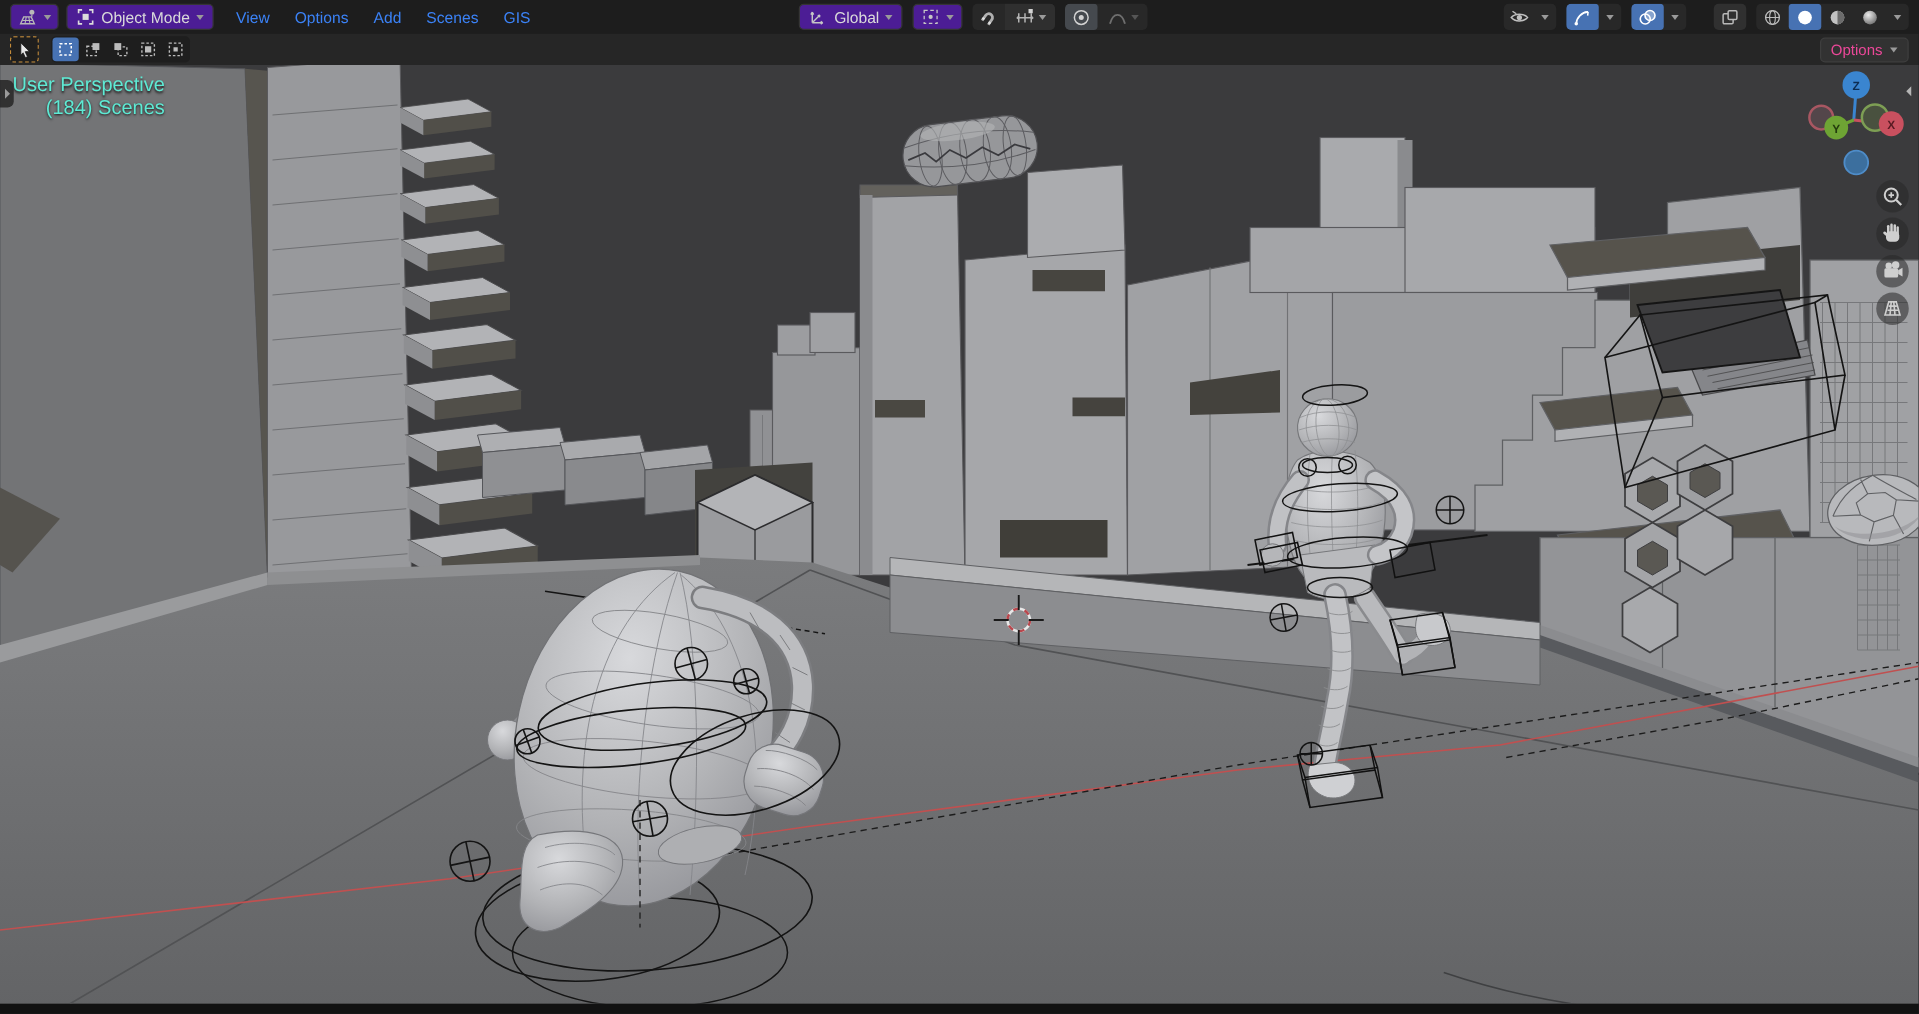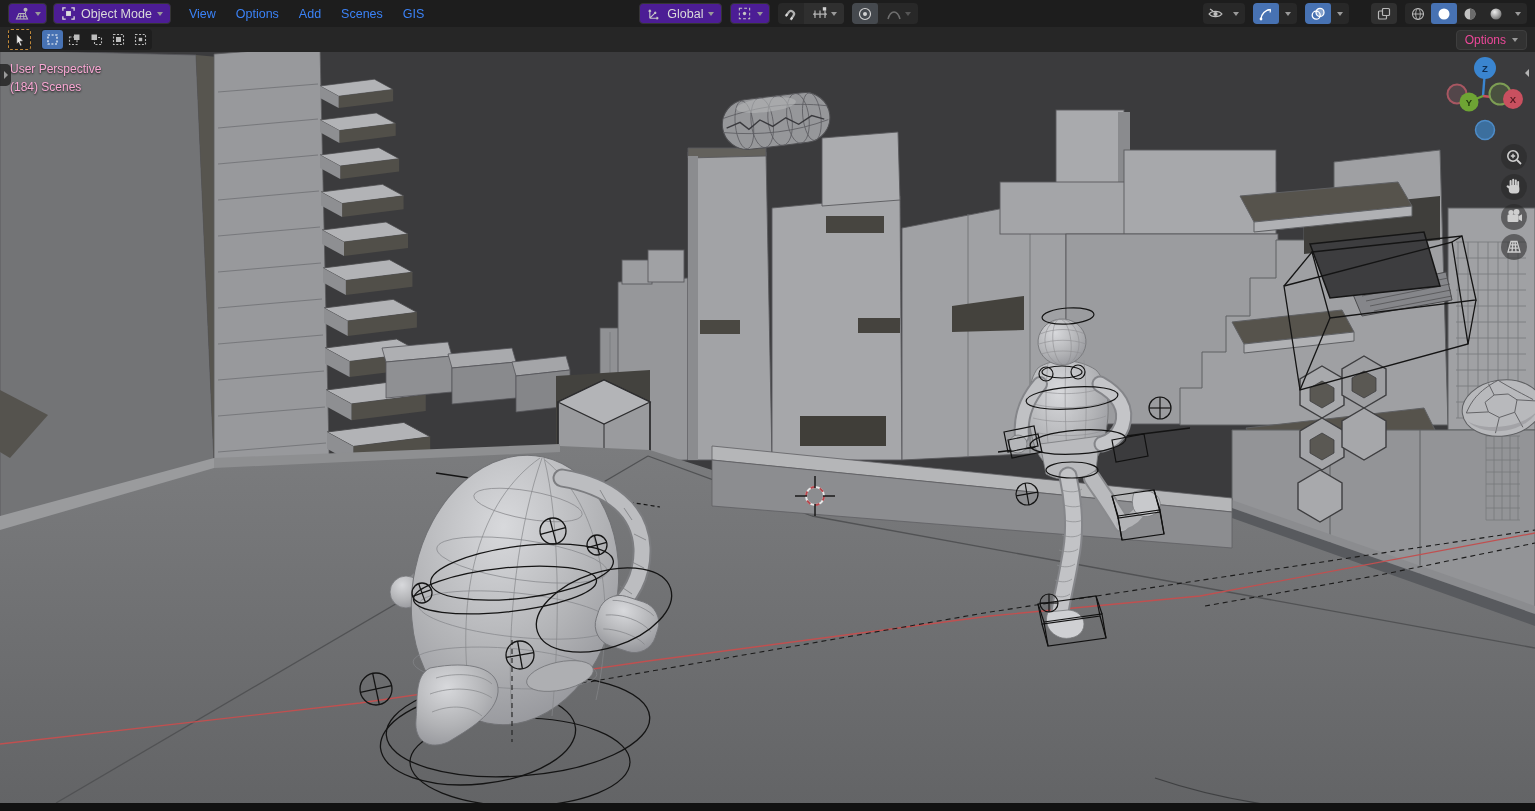--- a/index.html
+++ b/index.html
@@ -37,22 +37,22 @@
   .selmode { width:21px; height:19px; border-radius:3px; display:flex;
              align-items:center; justify-content:center; }
   .selmode.active { background:#4772b3; }
   .options-btn { margin-left:auto; background:#323232; border:1px solid #3e3e3e;
                  border-radius:4px; height:20px; display:flex; align-items:center;
                  gap:6px; padding:0 8px; color:#ec4899; font-size:12px; }
 
   
   .viewport { position:relative; flex:1 1 auto; background:#3b3b3d; overflow:hidden; }
   .scene { position:absolute; inset:0; width:100%; height:100%; display:block; }
-  .vp-text { position:absolute; left:10px; top:8px; color:#f9a8d4; font-size:12px;
-             line-height:18px; text-shadow:0 1px 2px rgba(0,0,0,.85); pointer-events:none; }
+  .vp-text { position:absolute; left:10px; top:8px; color:#5eead4; font-size:16px;
+             line-height:18px; text-shadow:0 1px 2px rgba(0,0,0,.85); pointer-events:none;text-align:right; }
   .gizmo { position:absolute; top:4px; right:8px; width:94px; height:94px; }
   .gizmo text { font-size:9.5px; font-weight:bold; font-family:"Liberation Sans",sans-serif; }
   .navcol { position:absolute; top:92px; right:8px; display:flex; flex-direction:column; gap:4px; }
   .navbtn { width:26px; height:26px; border-radius:50%; background:rgba(40,40,40,.55);
             display:flex; align-items:center; justify-content:center; }
   .tab-left { position:absolute; left:0; top:12px; width:11px; height:22px;
               background:rgba(32,32,32,.8); border-radius:0 5px 5px 0;
               display:flex; align-items:center; justify-content:center; }
   .tab-left i { width:0;height:0;border-top:4px solid transparent;border-bottom:4px solid transparent;
                 border-left:4px solid #9a9a9a; display:block; }

